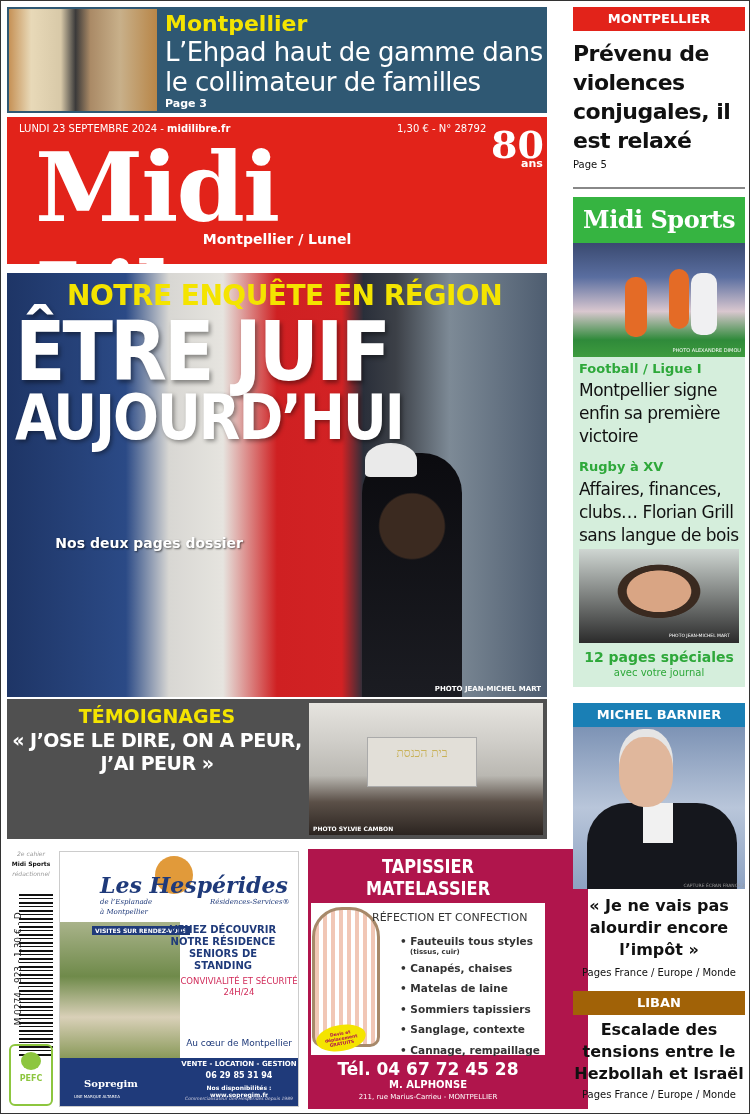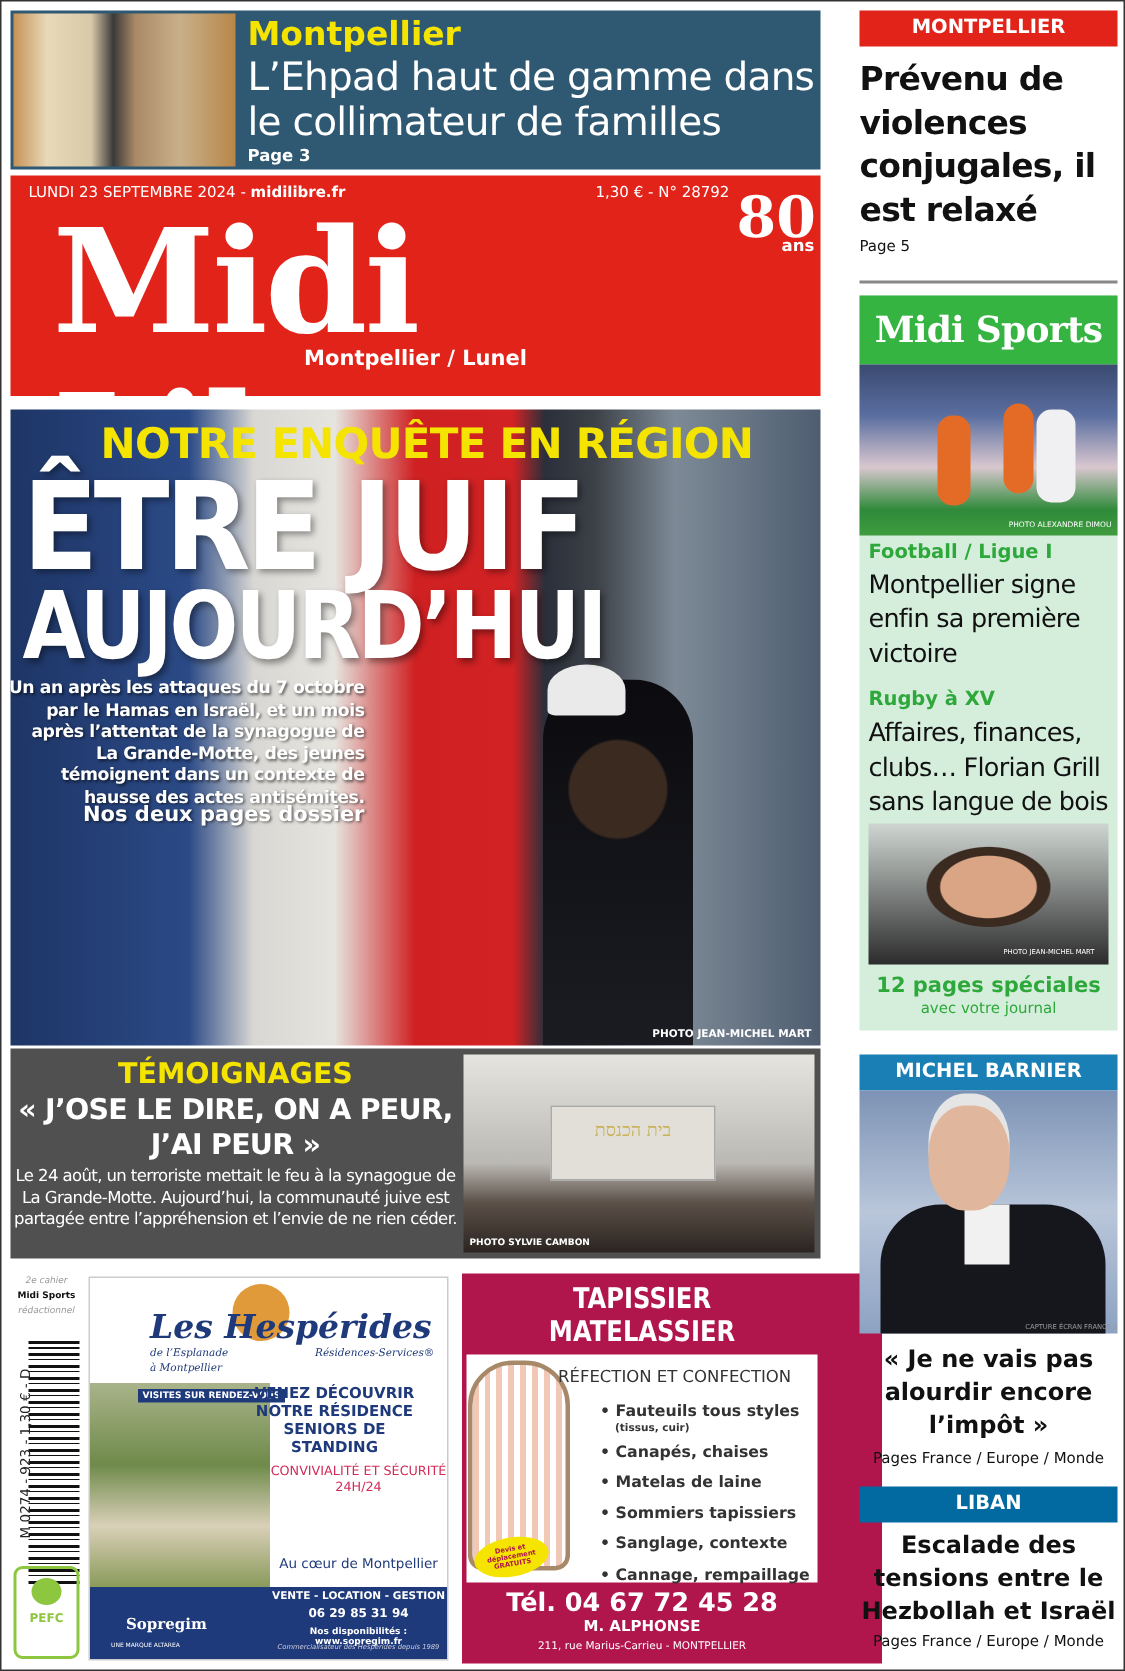--- a/index.html
+++ b/index.html
@@ -106,21 +106,21 @@
 #barnier{left:0;top:696px;width:172px}
 #barnier .rbadge{background:#1a7fb5}
 #barnier .photo{left:0;top:24px;width:172px;height:162px;background:linear-gradient(#7d93b5,#b9c6da 50%,#8da2c2)}
 #barnier .face{left:46px;top:34px;width:54px;height:70px;background:#e0b79c;border-radius:45%;box-shadow:0 -8px 0 #e5e5e5}
 #barnier .suit{left:14px;top:100px;width:150px;height:86px;background:#15171d;border-radius:40px 40px 0 0}
 #barnier .shirt{left:70px;top:100px;width:30px;height:40px;background:#f1f1f1}
 #barnier .credit{right:0;top:180px;color:#999;font:4.5px "DejaVu Sans",sans-serif}
 #barnier .quote{left:0;top:192px;width:172px;text-align:center;color:#111;font:bold 16px/22px "DejaVu Sans",sans-serif}
 #barnier .pages{left:0;top:264px;width:172px;text-align:center;color:#111;font:10px "DejaVu Sans",sans-serif}
 #liban{left:0;top:984px;width:172px}
-#liban .rbadge{background:#0369a1}
+#liban .rbadge{background:#a16207}
 #liban .title{left:0;top:28px;width:172px;text-align:center;color:#111;font:bold 16px/22px "DejaVu Sans",sans-serif}
 #liban .pages{left:0;top:98px;width:172px;text-align:center;color:#111;font:10px "DejaVu Sans",sans-serif}
 </style>
 </head>
 <body>
 
 <div id="teaser" class="abs">
   <div class="abs photo"></div>
   <div class="abs kicker">Montpellier</div>
   <div class="abs title">L’Ehpad haut de gamme dans le collimateur de familles</div>
@@ -134,29 +134,27 @@
   <div class="abs anniv"><span>80</span><small>ans</small></div>
   <div class="abs edition">Montpellier / Lunel</div>
 </div>
 
 <div id="main" class="abs">
   <div class="abs boy"></div>
   <div class="abs cap"></div>
   <div class="abs kicker">NOTRE ENQUÊTE EN RÉGION</div>
   <div class="abs h1">ÊTRE JUIF</div>
   <div class="abs h2">AUJOURD’HUI</div>
-  <div class="abs lede">Un an après les attaques du 7 octobre par le Hamas en Israël, et un mois après l’attentat de la synagogue de La Grande-Motte, des jeunes témoignent dans un contexte de hausse des actes antisémites.</div>
   <div class="abs more">Nos deux pages dossier</div>
   <div class="abs credit">PHOTO JEAN-MICHEL MART</div>
 </div>
 
 <div id="temo" class="abs">
   <div class="abs title">« J’OSE LE DIRE, ON A PEUR, J’AI PEUR »</div>
   <div class="abs kicker">TÉMOIGNAGES</div>
-  <div class="abs text">Le 24 août, un terroriste mettait le feu à la synagogue de La Grande-Motte. Aujourd’hui, la communauté juive est partagée entre l’appréhension et l’envie de ne rien céder.</div>
   <div class="abs photo"></div>
   <div class="abs plaque">בית הכנסת</div>
   <div class="abs credit">PHOTO SYLVIE CAMBON</div>
 </div>
 
 <div id="strip" class="abs">
   <div class="abs l1">2e cahier</div>
   <div class="abs l2">Midi Sports</div>
   <div class="abs l3">rédactionnel</div>
   <div class="abs barcode"></div>

